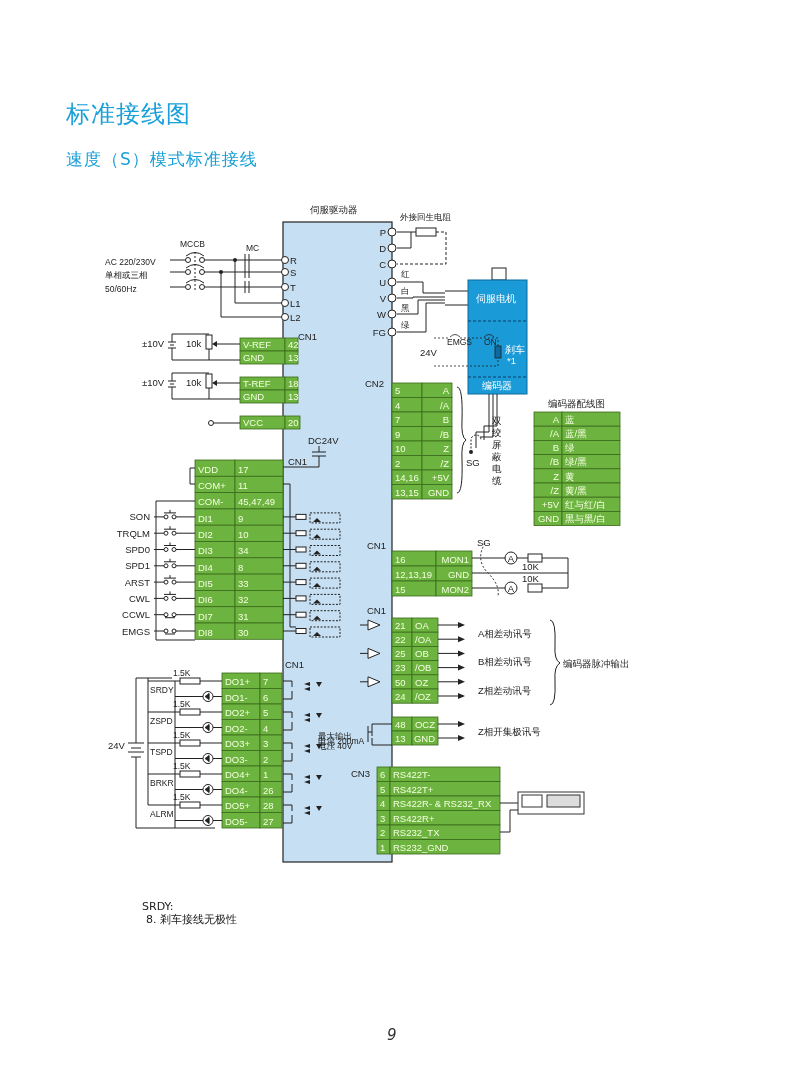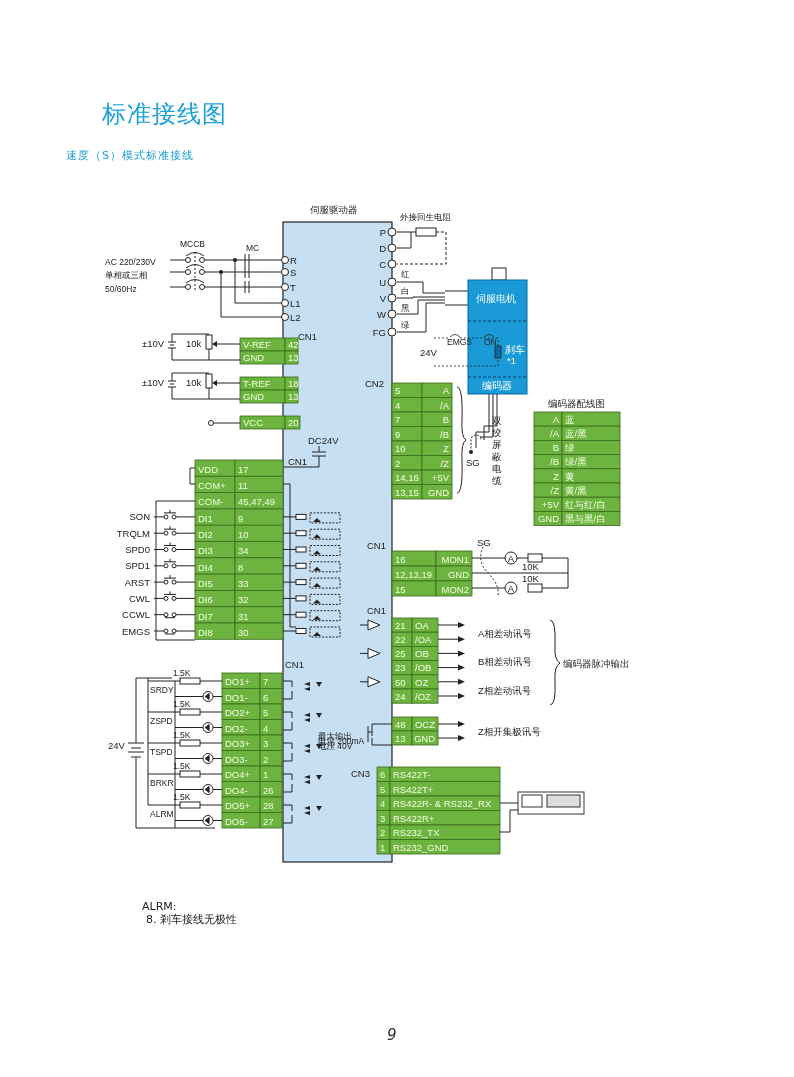--- a/index.html
+++ b/index.html
@@ -1,19 +1,19 @@
 <!DOCTYPE html>
 <html><head>
 <meta charset="utf-8">
 <style>
   html,body{margin:0;padding:0;background:#fff;}
   body{width:794px;height:1077px;position:relative;overflow:hidden;font-family:"DejaVu Sans","Liberation Sans",sans-serif;}
   .abs{position:absolute;}
-  .h1{left:66px;top:98px;font-size:24px;color:#1aa0d8;letter-spacing:1px;margin-left:36px;}
-  .h2{left:66px;top:148px;font-size:11px;color:#1aa0d8;letter-spacing:1px;}
+  .h1{left:66px;top:98px;font-size:24px;color:#1aa0d8;letter-spacing:1px;}
+  .h2{left:66px;top:148px;font-size:17px;color:#1aa0d8;letter-spacing:1px;}
   svg{position:absolute;left:0;top:0;}
   .t{font-family:"Liberation Sans","DejaVu Sans",sans-serif;font-size:9.5px;fill:#222;}
   .ts{font-family:"Liberation Sans","DejaVu Sans",sans-serif;font-size:8.5px;fill:#222;}
   .tw{font-family:"Liberation Sans","DejaVu Sans",sans-serif;font-size:9.5px;fill:#f4ffe0;}
   .twm{font-family:"Liberation Sans","DejaVu Sans",sans-serif;font-size:10px;fill:#fff;}
   .note{left:142px;top:900px;font-size:11px;color:#222;line-height:13px;}
   .pg{left:387px;top:1026px;font-size:15px;color:#333;font-style:italic;}
 </style>
 </head>
 <body>
@@ -590,16 +590,16 @@
     </g>
 
   <g>
     <rect x="518" y="792" width="66" height="22" fill="#fff" stroke="#333"></rect>
     <rect x="522" y="795" width="20" height="12" fill="#fff" stroke="#333"></rect>
     <rect x="547" y="795" width="33" height="12" fill="#ddd" stroke="#333"></rect>
   </g>
 </svg>
 
 <div class="abs note">
-  <div>ALRM:</div>
+  <div>SRDY:</div>
   <div style="padding-left:4px">8. 剎车接线无极性</div>
 </div>
 <div class="abs pg">9</div>
 
 </body></html>

